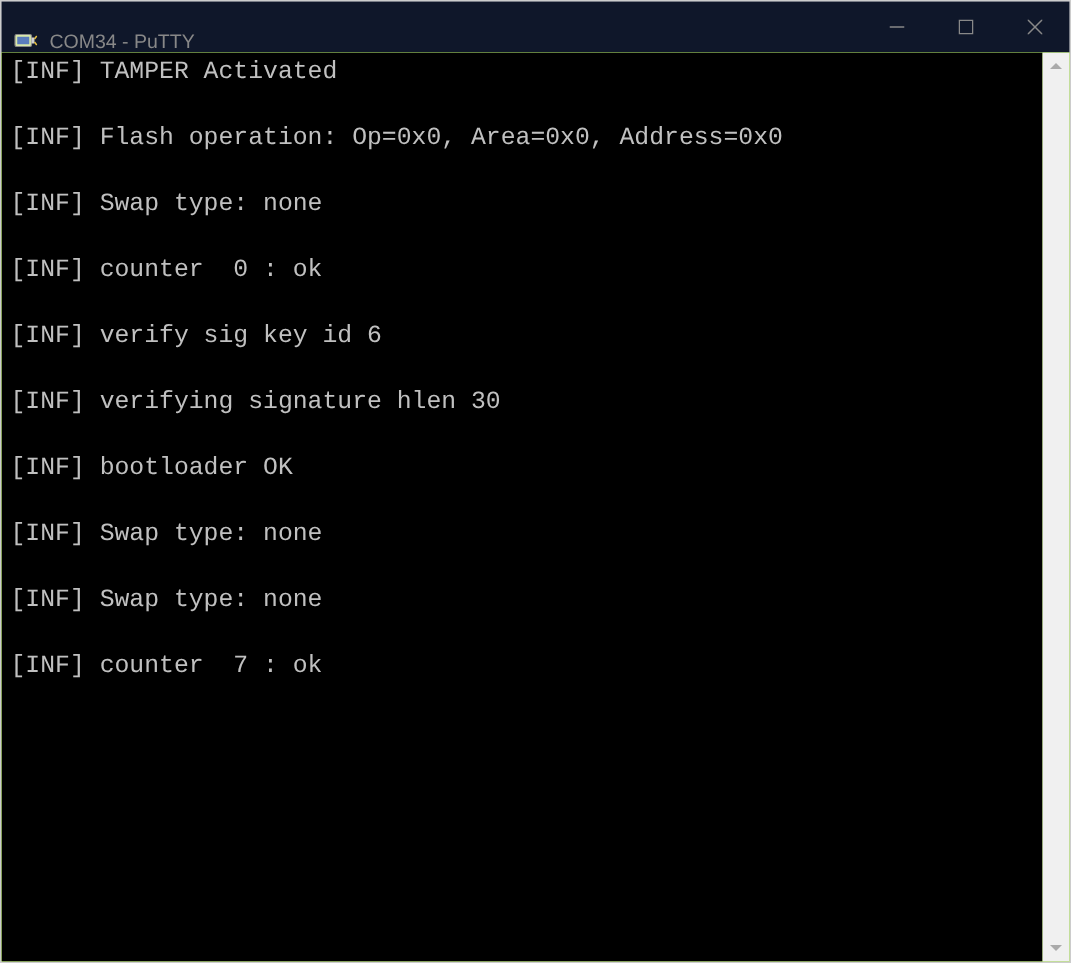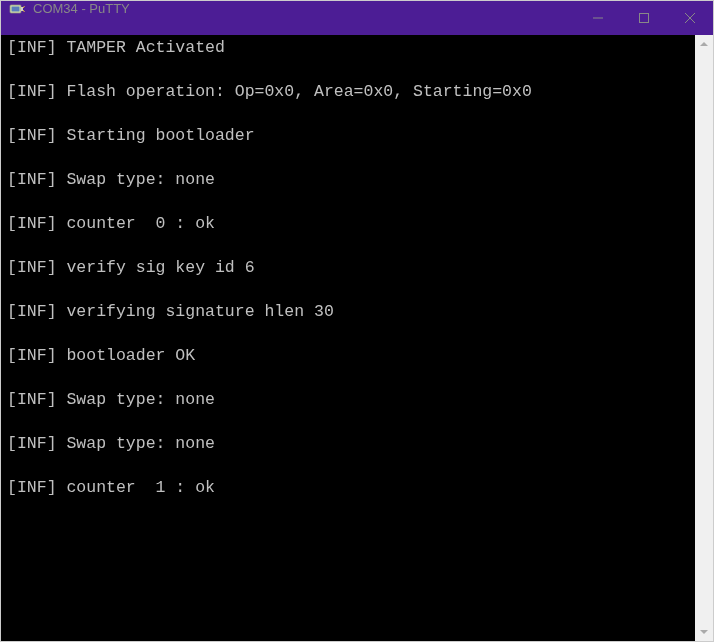--- a/index.html
+++ b/index.html
@@ -13,23 +13,23 @@
     .window {
       width: 714px;
       height: 642px;
       border: 1px solid #ccc;
       background: #fff;
       display: flex;
       flex-direction: column;
     }
     .titlebar {
       height: 34px;
-      background: #4c1d95;
+      background: #0f172a;
       display: flex;
-      align-items: flex-start;
+      align-items: flex-end;
       padding-left: 8px;
       flex-shrink: 0;
     }
     .titlebar .app-icon {
       width: 16px;
       height: 16px;
       margin-right: 8px;
       display: flex;
       align-items: center;
       justify-content: center;
@@ -118,30 +118,29 @@
       <div class="win-btn">
         <svg width="10" height="10" viewBox="0 0 10 10">
             <path d="M0 0 L10 10 M10 0 L0 10" stroke="#888" stroke-width="1"></path>
           </svg>
       </div>
     </div>
   </div>
 
   <div class="terminal-wrap">
     <div class="terminal" id="terminal"><span class="line inf">[<span>INF</span>] <span class="msg">TAMPER Activated</span></span>
-<span class="line inf">[<span>INF</span>] <span class="msg">Flash operation: Op=0x0, Area=0x0, Starting=0x0</span></span>
-<span class="line inf">[<span>INF</span>] <span class="msg">Starting bootloader</span></span>
+<span class="line inf">[<span>INF</span>] <span class="msg">Flash operation: Op=0x0, Area=0x0, Address=0x0</span></span>
 <span class="line inf">[<span>INF</span>] <span class="msg">Swap type: none</span></span>
 <span class="line inf">[<span>INF</span>] <span class="msg">counter  0 : ok</span></span>
 <span class="line inf">[<span>INF</span>] <span class="msg">verify sig key id 6</span></span>
 <span class="line inf">[<span>INF</span>] <span class="msg">verifying signature hlen 30</span></span>
 <span class="line inf">[<span>INF</span>] <span class="msg">bootloader OK</span></span>
 <span class="line inf">[<span>INF</span>] <span class="msg">Swap type: none</span></span>
 <span class="line inf">[<span>INF</span>] <span class="msg">Swap type: none</span></span>
-<span class="line inf">[<span>INF</span>] <span class="msg">counter  1 : ok</span></span>
+<span class="line inf">[<span>INF</span>] <span class="msg">counter  7 : ok</span></span>
 
 
 
 
 
 
 
 
 
 

